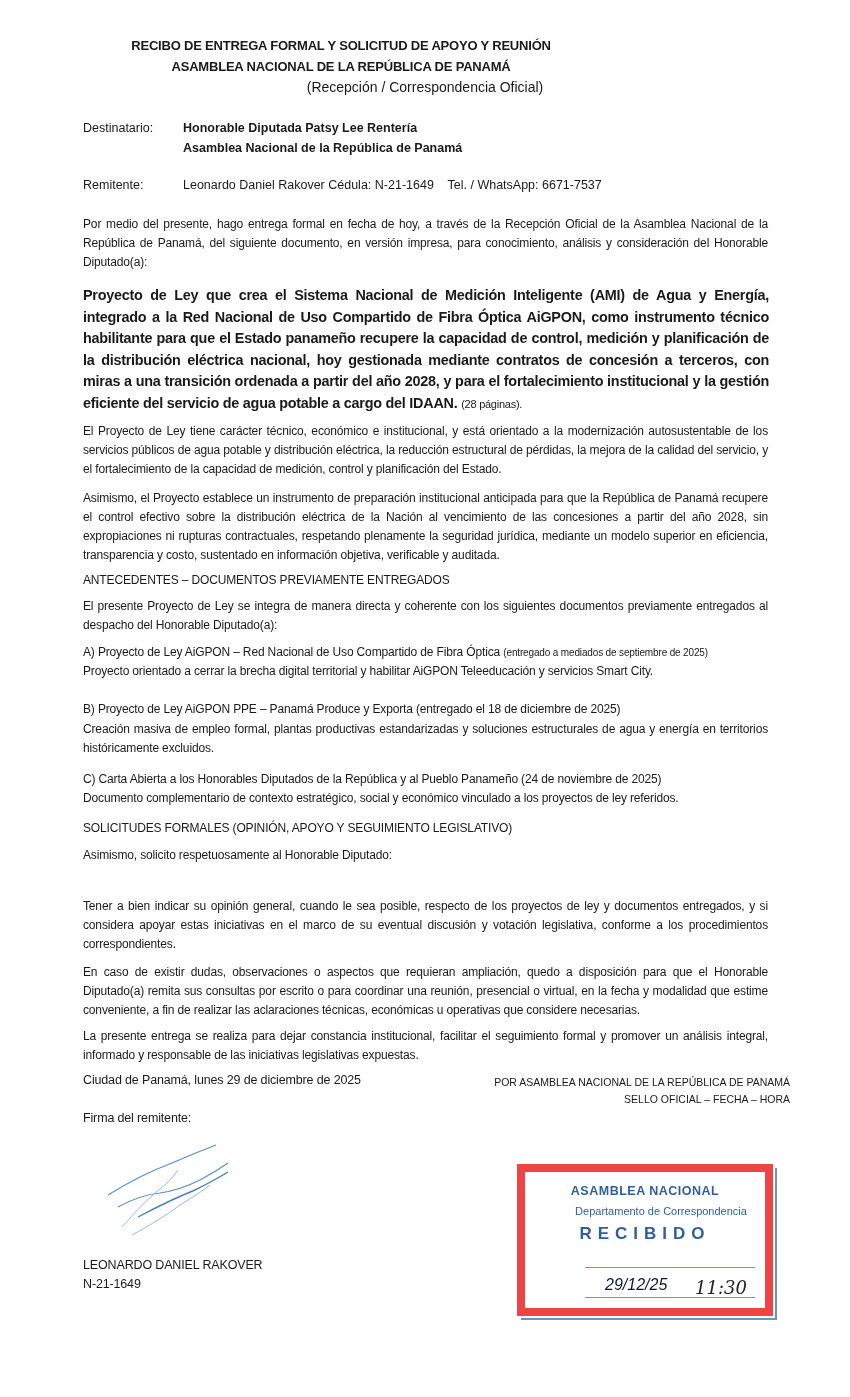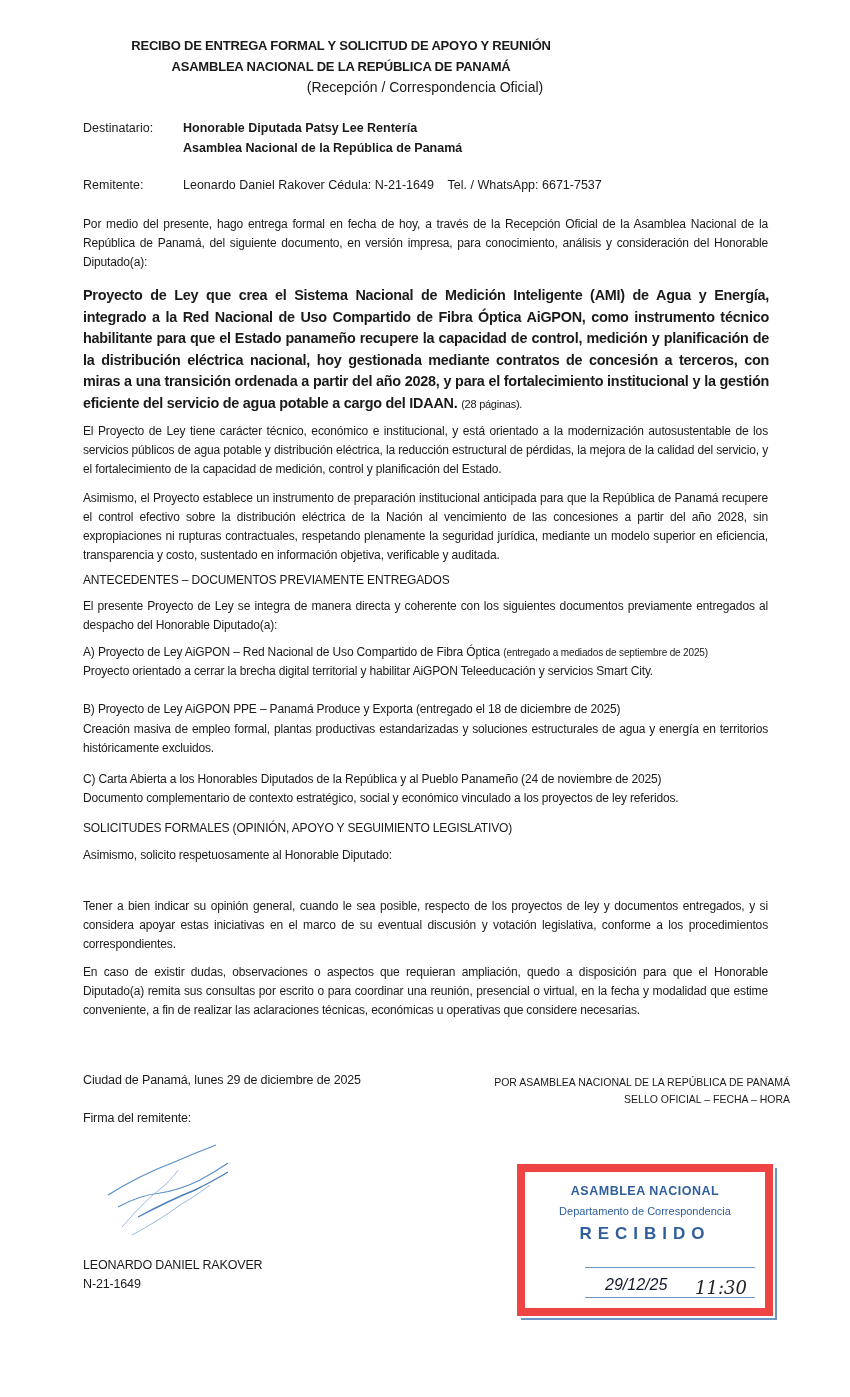--- a/index.html
+++ b/index.html
@@ -16,21 +16,21 @@
           text-align: justify; letter-spacing: -0.15px; }
   .big { position: absolute; left: 83px; width: 686px; font-size: 14.4px; line-height: 21.5px;
          font-weight: bold; text-align: justify; letter-spacing: -0.25px; }
   .big .small { font-weight: normal; font-size: 11px; }
   .small-inline { font-size: 10px; text-align: right; }
   .line { position: absolute; left: 83px; font-size: 12px; white-space: nowrap; letter-spacing: -0.15px; }
   .center-block { position: absolute; left: 470px; width: 320px; text-align: right; font-size: 10.5px; line-height: 17px; }
   .stamp { position: absolute; left: 517px; top: 1164px; width: 240px; height: 136px;
            border: 8px solid #ef4444; box-shadow: 3px 3px 0 -1px #ffffff, 4px 4px 0 0 #6b93c4; color: #2f5f9c; }
   .stamp .s1 { position: absolute; left: 0; width: 240px; top: 12px; text-align: center; font-weight: bold; font-size: 12.5px; letter-spacing: 0.5px; }
-  .stamp .s2 { position: absolute; left: 0; width: 240px; top: 33px; text-align: center; font-size: 11px; }
+  .stamp .s2 { position: absolute; left: 0; width: 240px; top: 33px; text-align: center; font-size: 11px; padding-left: 16px; }
   .stamp .s3 { position: absolute; left: 0; width: 240px; top: 52px; text-align: center; font-weight: bold; font-size: 17px; letter-spacing: 6px; }
   .stamp .s4 { position: absolute; left: 80px; top: 104px; font-size: 16px; font-style: italic; color: #0f172a; font-family: Liberation Sans, sans-serif; }
   .stamp .s5 { position: absolute; left: 170px; top: 105px; font-size: 18px; font-style: italic; color: #222; font-family: "DejaVu Serif", serif; }
   .stamp .hline { position: absolute; left: 60px; width: 170px; height: 1px; background: #6b93c4; }
 </style>
 </head>
 <body>
 
 <div class="page">
 
@@ -61,20 +61,21 @@
   <div class="line" style="top:702px;">B) Proyecto de Ley AiGPON PPE – Panamá Produce y Exporta (entregado el 18 de diciembre de 2025)</div>
   <div class="para" style="top:720px;">Creación masiva de empleo formal, plantas productivas estandarizadas y soluciones estructurales de agua y energía en territorios históricamente excluidos.</div>
 
   <div class="line" style="top:772px;">C) Carta Abierta a los Honorables Diputados de la República y al Pueblo Panameño (24 de noviembre de 2025)</div>
   <div class="line" style="top:791px;">Documento complementario de contexto estratégico, social y económico vinculado a los proyectos de ley referidos.</div>
 
   <div class="line" style="top:821px;">SOLICITUDES FORMALES (OPINIÓN, APOYO Y SEGUIMIENTO LEGISLATIVO)</div>
   <div class="line" style="top:848px;">Asimismo, solicito respetuosamente al Honorable Diputado:</div>
   <div class="para" style="top:897px;">Tener a bien indicar su opinión general, cuando le sea posible, respecto de los proyectos de ley y documentos entregados, y si considera apoyar estas iniciativas en el marco de su eventual discusión y votación legislativa, conforme a los procedimientos correspondientes.</div>
   <div class="para" style="top:963px;">En caso de existir dudas, observaciones o aspectos que requieran ampliación, quedo a disposición para que el Honorable Diputado(a) remita sus consultas por escrito o para coordinar una reunión, presencial o virtual, en la fecha y modalidad que estime conveniente, a fin de realizar las aclaraciones técnicas, económicas u operativas que considere necesarias.</div>
+  <div class="para" style="top:1027px;">La presente entrega se realiza para dejar constancia institucional, facilitar el seguimiento formal y promover un análisis integral, informado y responsable de las iniciativas legislativas expuestas.</div>
 
   <div class="line" style="top:1073px; font-size:12.5px;">Ciudad de Panamá, lunes 29 de diciembre de 2025</div>
   <div class="center-block" style="top:1074px;">
     <div>POR ASAMBLEA NACIONAL DE LA REPÚBLICA DE PANAMÁ</div>
     <div>SELLO OFICIAL – FECHA – HORA</div>
   </div>
 
   <div class="line" style="top:1111px; font-size:12.5px;">Firma del remitente:</div>
 
   <svg style="position:absolute; left:100px; top:1135px;" width="135" height="110" viewBox="0 0 135 110">

